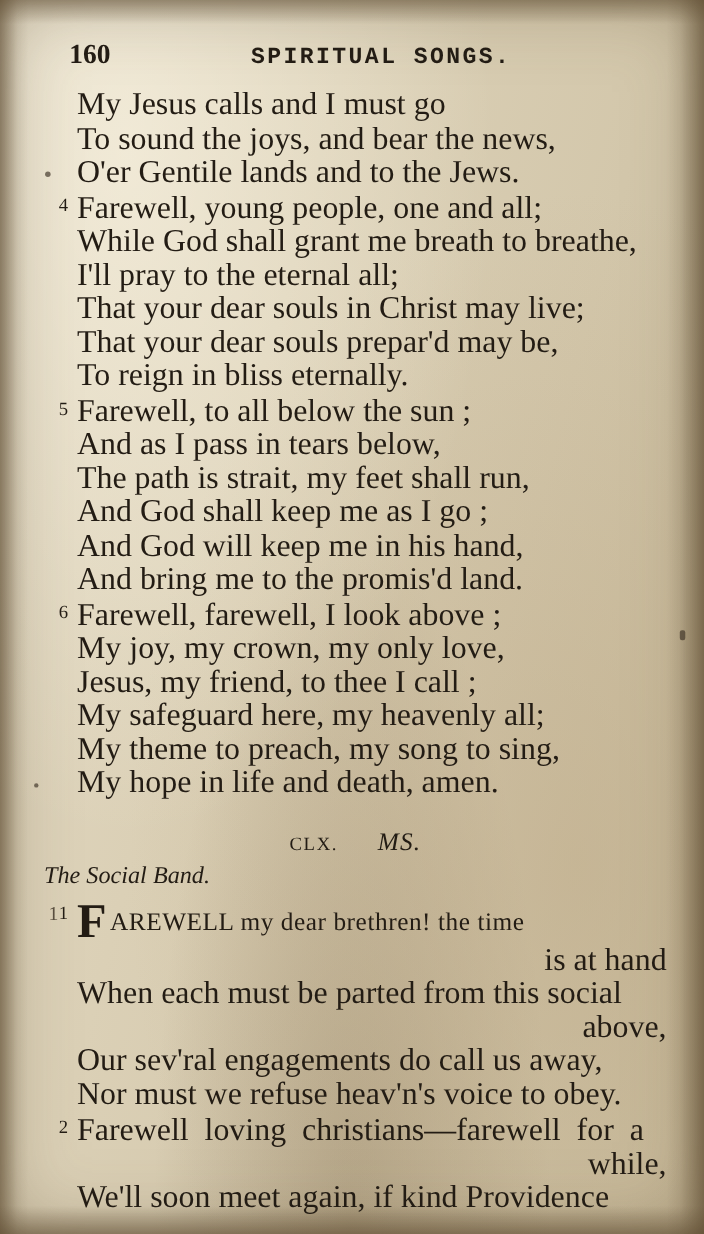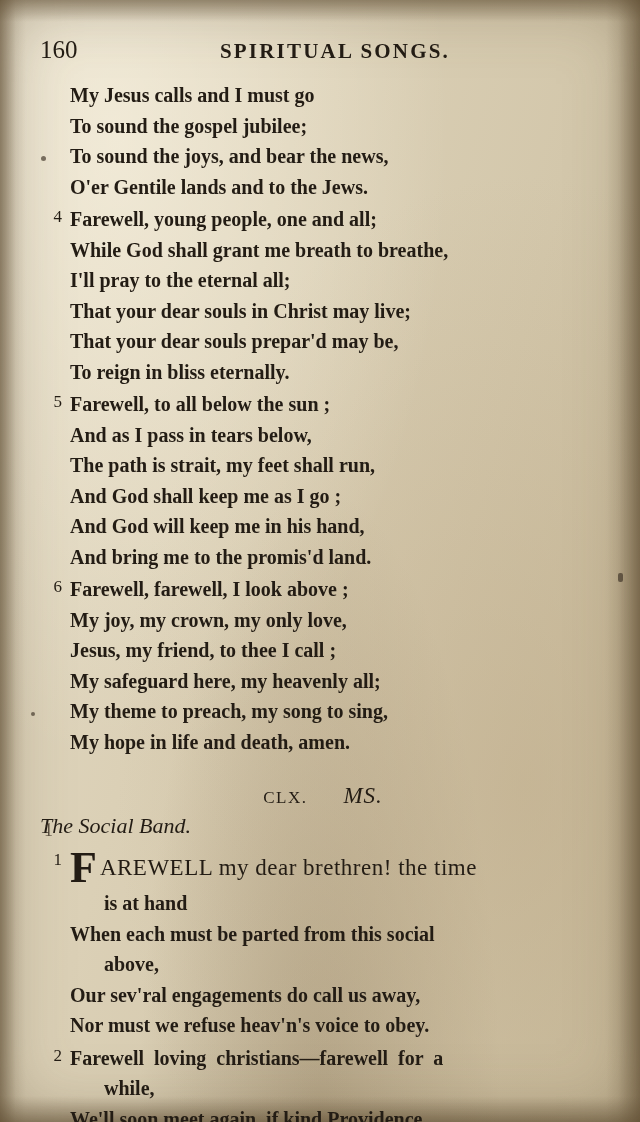--- a/index.html
+++ b/index.html
@@ -68,31 +68,33 @@
 
   
   .running-head {
     display: flex;
     align-items: baseline;
     margin: 8px 0 14px 0;
     height: 30px;
   }
   .folio {
     font-size: 25px;
-    font-weight: normal;
+    font-weight: bold;
     letter-spacing: 0px;
     width: 70px;
+    margin-left: 23px;
   }
   .head-title {
     flex: 1;
     text-align: center;
     font-size: 21px;
     font-weight: bold;
     letter-spacing: 2.2px;
     padding-right: 46px;
+    font-family: Liberation Mono, monospace;
   }
 
   
   .stanza {
     display: flex;
     align-items: flex-start;
     margin-bottom: 2px;
   }
   .stanza-num {
     width: 22px;
@@ -100,27 +102,27 @@
     font-size: 17px;
     text-align: right;
     padding-right: 8px;
     padding-top: 3px;
     font-family: "Liberation Serif", serif;
   }
   .lines {
     flex: 1;
   }
   .line {
-    font-size: 20px;
+    font-size: 29px;
     line-height: 30.5px;
     white-space: pre-wrap;
-    font-weight: bold;
   }
   .line.indent {
     padding-left: 34px;
+    text-align: right;
   }
 
   
   .hymn-head {
     text-align: center;
     margin: 26px 0 4px 0;
   }
   .hymn-number {
     font-size: 17px;
     letter-spacing: 1.5px;
@@ -196,21 +198,20 @@
 
     <div class="running-head">
       <div class="folio">160</div>
       <div class="head-title">SPIRITUAL SONGS.</div>
     </div>
 
     <div class="stanza">
       <div class="stanza-num"></div>
       <div class="lines">
         <div class="line">My Jesus calls and I must go</div>
-        <div class="line">To sound the gospel jubilee;</div>
         <div class="line">To sound the joys, and bear the news,</div>
         <div class="line">O'er Gentile lands and to the Jews.</div>
       </div>
     </div>
 
     <div class="stanza">
       <div class="stanza-num">4</div>
       <div class="lines">
         <div class="line">Farewell, young people, one and all;</div>
         <div class="line">While God shall grant me breath to breathe,</div>

